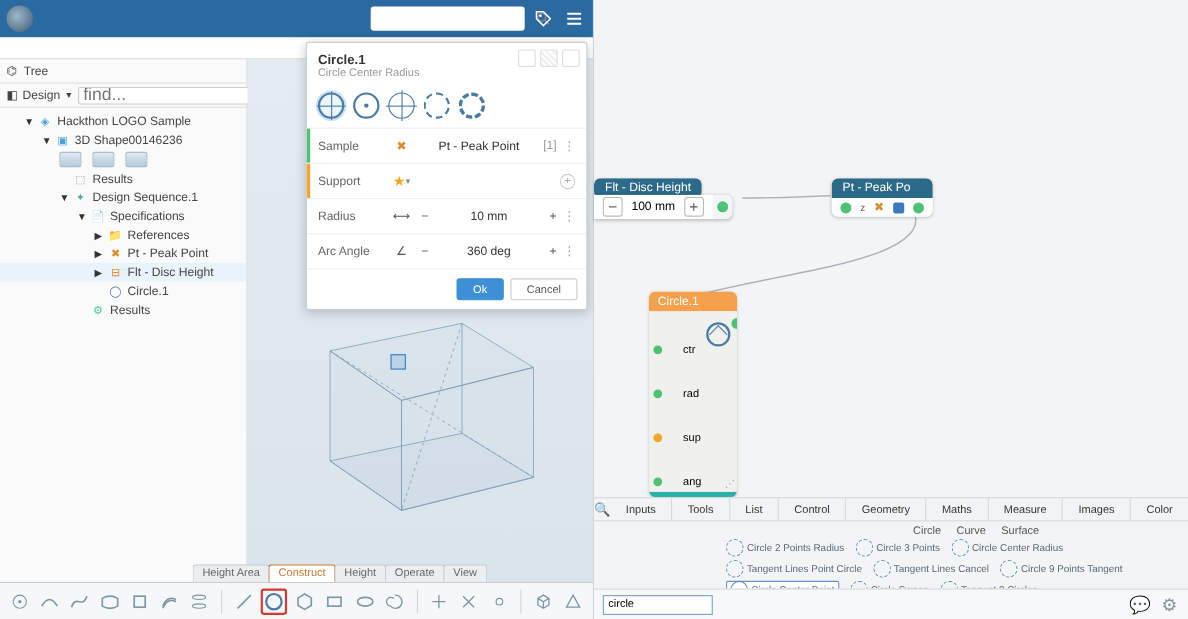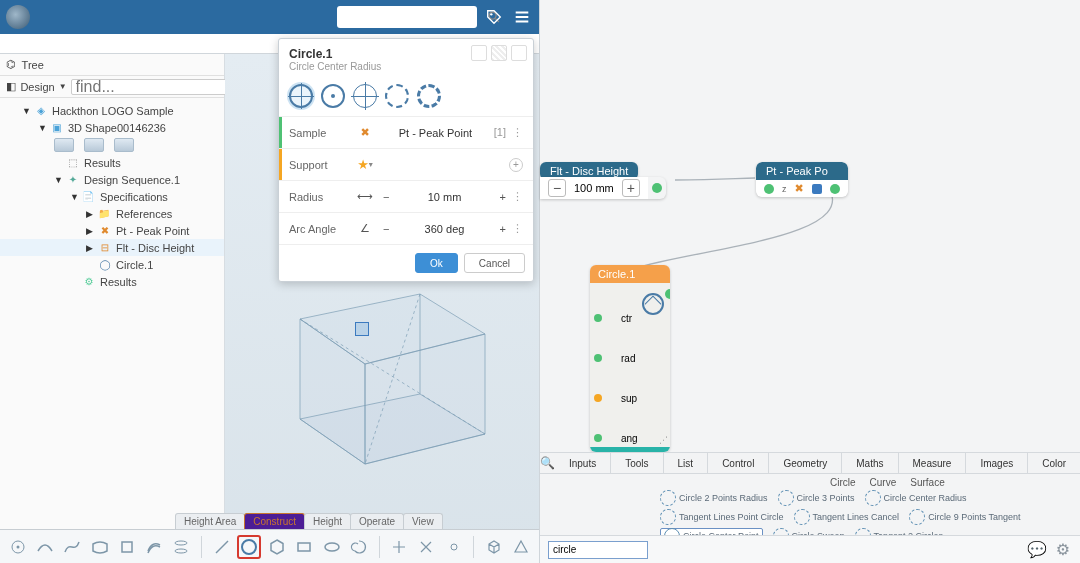--- a/index.html
+++ b/index.html
@@ -54,21 +54,21 @@
   .prm .val{flex:1;text-align:center;color:#333;}
   .prm .end{display:flex;gap:6px;color:#999;}
   .star{color:#f5a623;font-size:13px;}
   .dlg-foot{display:flex;justify-content:flex-end;gap:6px;padding:8px;border-top:1px solid #eee;}
   .btn{height:20px;padding:0 14px;border-radius:3px;font-size:10px;border:1px solid #ccc;background:#fff;display:flex;align-items:center;}
   .btn.primary{background:#3d8fd6;color:#fff;border-color:#3d8fd6;}
   
   .left-foot{position:absolute;bottom:0;left:0;right:0;}
   .foot-tabs{display:flex;justify-content:flex-start;padding-left:175px;}
   .ftab{padding:2px 8px;font-size:10px;border:1px solid #c7cdd2;border-bottom:none;background:#ebeef1;color:#666;border-radius:3px 3px 0 0;margin-right:-1px;}
-  .ftab.active{color:#c8762e;border-color:#c8762e;background:#4c1d95;}
+  .ftab.active{color:#c8762e;border-color:#c8762e;background:#ffffff;}
   .toolbar{height:34px;background:#f5f7f9;border-top:1px solid #c7cdd2;display:flex;align-items:center;gap:4px;padding:0 6px;}
   .t-ic{width:24px;height:24px;display:flex;align-items:center;justify-content:center;color:#7d96a8;}
   .t-ic svg{width:20px;height:20px;}
   .t-ic.box{border:2px solid #d63a2f;border-radius:3px;}
   .t-sep{width:1px;height:22px;background:#d0d6db;margin:0 4px;}
   
   .right{width:540px;height:563px;background:#f3f4f5;position:relative;}
   .r-canvas{position:absolute;top:0;left:0;right:0;height:452px;}
   .pill{position:absolute;display:flex;align-items:center;border-radius:6px;overflow:hidden;box-shadow:0 1px 3px rgba(0,0,0,.2);font-size:11px;}
   .pill .hdr{color:#fff;padding:3px 10px;}

